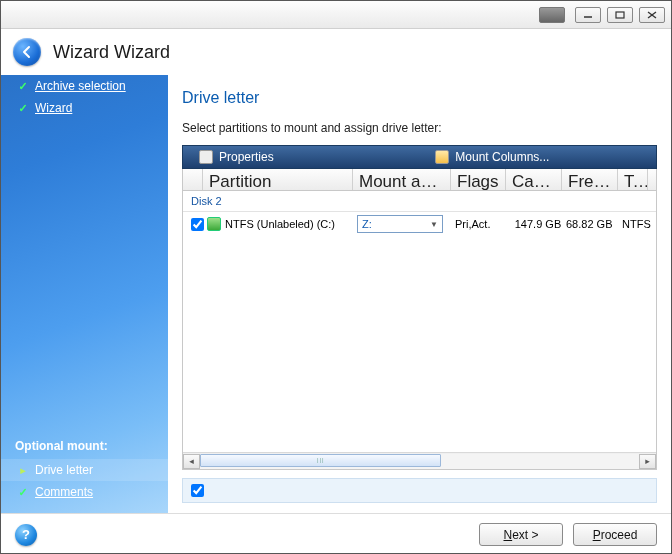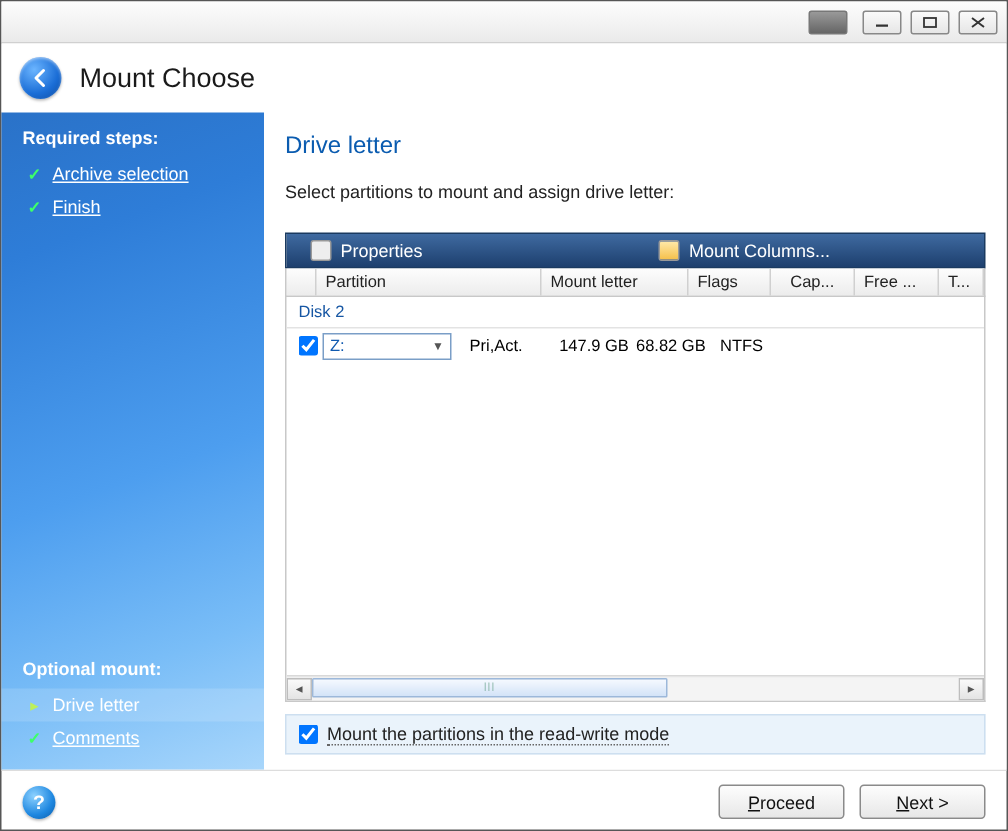--- a/index.html
+++ b/index.html
@@ -15,25 +15,25 @@
 .sidebar { width: 186px; background: linear-gradient(160deg, #2a72c8 0%, #2e7dd8 20%, #4d9eef 55%, #79bdf7 80%, #a8d6fb 100%); color: #fff; padding: 0; position: relative; }
 .sidebar-heading { font-weight: bold; font-size: 12px; padding: 10px 14px 6px; color: #fff; }
 .sidebar-item { display: flex; align-items: center; padding: 4px 14px 4px 16px; gap: 6px; cursor: pointer; }
 .sidebar-item a { color: #fff; text-decoration: underline; }
 .sidebar-item.current { background: rgba(255,255,255,.15); }
 .check-ic { width: 12px; height: 12px; color: #3dff6a; font-weight: bold; font-size: 11px; display: inline-flex; align-items:center; justify-content:center; }
 .arrow-ic { width: 12px; height: 12px; color: #bdf05a; font-size: 11px; display: inline-flex; align-items:center; justify-content:center; }
 .optional { position: absolute; bottom: 10px; left: 0; right: 0; }
 .main { flex: 1; background: #fff; padding: 14px 14px 10px; display: flex; flex-direction: column; }
 .main-title { color: #0b5cb0; font-size: 16px; font-weight: normal; margin-bottom: 14px; }
-.main-instr { color: #222; margin-bottom: 20px; }
+.main-instr { color: #222; margin-bottom: 10px; }
 .toolbar { height: 28px; background: linear-gradient(#3f6aa0, #1d3f6e); display: flex; align-items: center; border: 1px solid #1a3a60; gap: 39px; }
 .toolbar-btn { display: flex; align-items: center; gap: 6px; color: #fff; padding: 0 16px; height: 100%; cursor: pointer; font-size: 12px; }
 .tb-ic { width: 14px; height: 14px; background: #eee; border: 1px solid #999; border-radius: 2px; display:inline-block; }
-.columns { height: 22px; background: linear-gradient(#fdfdfd, #ececec); border: 1px solid #c8c8c8; border-top: none; display: flex; font-size: 11px; color: #222; }
+.columns { height: 22px; background: linear-gradient(#fdfdfd, #ececec); border: 1px solid #c8c8c8; border-top: none; display: flex; font-size: 17px; color: #222; }
 .col { border-right: 1px solid #d0d0d0; padding: 3px 6px; overflow: hidden; white-space: nowrap; text-overflow: ellipsis; }
 .grid { border: 1px solid #c8c8c8; border-top: none; height: 324px; overflow: auto; position: relative; }
 .disk-label { color: #1656a3; font-size: 11px; padding: 4px 8px; border-bottom: 1px solid #e3e3e3; }
 .row { display: flex; align-items: center; padding: 3px 4px; font-size: 11px; }
 .row input[type=checkbox] { margin: 0 4px; }
 .part-ic { width: 14px; height: 14px; background: linear-gradient(#9de08a,#3da93a); border:1px solid #2c7; border-radius:2px; margin-right:4px; }
 .mount-cell { display: flex; align-items: center; }
 .mount-select { width: 86px; height: 18px; border: 1px solid #7a9ec7; font-size: 11px; color: #105ab0; padding: 0 4px; background:#fff; display:flex; align-items:center; justify-content:space-between; cursor:pointer; }
 .hscroll { position: absolute; bottom: 0; left: 0; right: 0; height: 17px; background: #f0f0f0; border-top: 1px solid #d9d9d9; display:flex; align-items:center; }
 .hscroll .arrow { width: 17px; height: 15px; background: linear-gradient(#fafafa,#e4e4e4); border:1px solid #bdbdbd; display:flex;align-items:center;justify-content:center; font-size:9px; color:#555; cursor:pointer;}
@@ -78,33 +78,32 @@
         </svg>
       </div>
   </div>
 
   <div class="header">
     <div class="back-btn">
       <svg width="14" height="14" viewBox="0 0 14 14">
           <path d="M9 2 L4 7 L9 12" fill="none" stroke="#fff" stroke-width="2" stroke-linecap="round" stroke-linejoin="round"></path>
         </svg>
     </div>
-    <div class="header-title">Mount Choose</div>
+    <div class="header-title">Wizard Wizard</div>
   </div>
 
   <div class="body">
     <div class="sidebar">
-      <div class="sidebar-heading">Required steps:</div>
       <div class="sidebar-item">
         <span class="check-ic">✓</span>
         <a>Archive selection</a>
       </div>
       <div class="sidebar-item">
         <span class="check-ic">✓</span>
-        <a>Finish</a>
+        <a>Wizard</a>
       </div>
       <div class="optional">
         <div class="sidebar-heading">Optional mount:</div>
         <div class="sidebar-item current">
           <span class="arrow-ic">▸</span>
           <span style="color:#fff;">Drive letter</span>
         </div>
         <div class="sidebar-item">
           <span class="check-ic">✓</span>
           <a>Comments</a>
@@ -123,32 +122,36 @@
         </div>
         <div class="toolbar-btn" style="margin-left:auto; margin-right:auto;">
           <span class="tb-ic" style="background:linear-gradient(#ffe9a8,#f5c04b);"></span>
           <span>Mount Columns...</span>
         </div>
       </div>
 
       <div class="columns">
         <div class="col c-chk"></div>
         <div class="col c-part">Partition</div>
-        <div class="col c-mount">Mount letter</div>
+        <div class="col c-mount">Mount ancel</div>
         <div class="col c-flags">Flags</div>
         <div class="col c-cap">Cap...</div>
         <div class="col c-free">Free ...</div>
         <div class="col c-type">T...</div>
       </div>
 
       <div class="grid">
         <div class="disk-label">Disk 2</div>
         <div class="row">
           <div class="c-chk" style="display:flex;align-items:center;justify-content:center;">
             <input type="checkbox" checked="" style="">
+          </div>
+          <div class="c-part" style="display:flex;align-items:center;">
+            <span class="part-ic"></span>
+            <span>NTFS (Unlabeled) (C:)</span>
           </div>
           <div class="c-mount mount-cell">
             <div class="mount-select">
               <span>Z:</span>
               <span style="font-size:8px;color:#555;">▼</span>
             </div>
           </div>
           <div class="c-flags">Pri,Act.</div>
           <div class="c-cap">147.9 GB</div>
           <div class="c-free">68.82 GB</div>
@@ -158,30 +161,29 @@
           <div class="arrow">◂</div>
           <div class="track">
               <div class="thumb"></div>
             </div>
           <div class="arrow">▸</div>
         </div>
       </div>
 
       <div class="readwrite-row">
         <input type="checkbox" checked="" style="">
-        <label>Mount the partitions in the read-write mode</label>
       </div>
     </div>
   </div>
 
   <div class="footer">
     <div class="help-ic">?</div>
     <div class="footer-btns">
       <div class="btn">
-          <span><u>P</u><span>roceed</span></span>
+          <span><u>N</u><span>ext &gt;</span></span>
         </div>
       <div class="btn">
-          <span><u>N</u><span>ext &gt;</span></span>
+          <span><u>P</u><span>roceed</span></span>
         </div>
     </div>
   </div>
 
 </div>
 
 </body></html>

